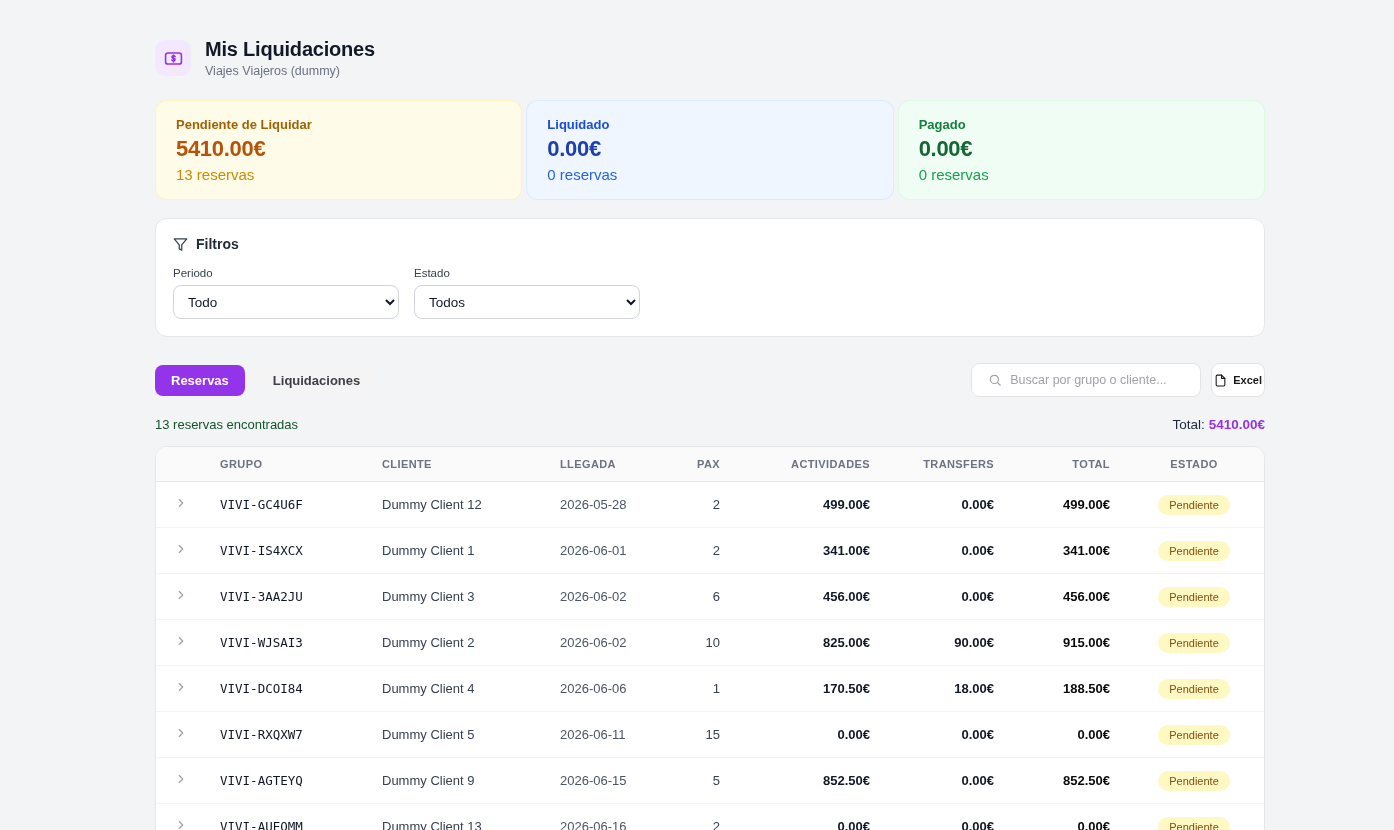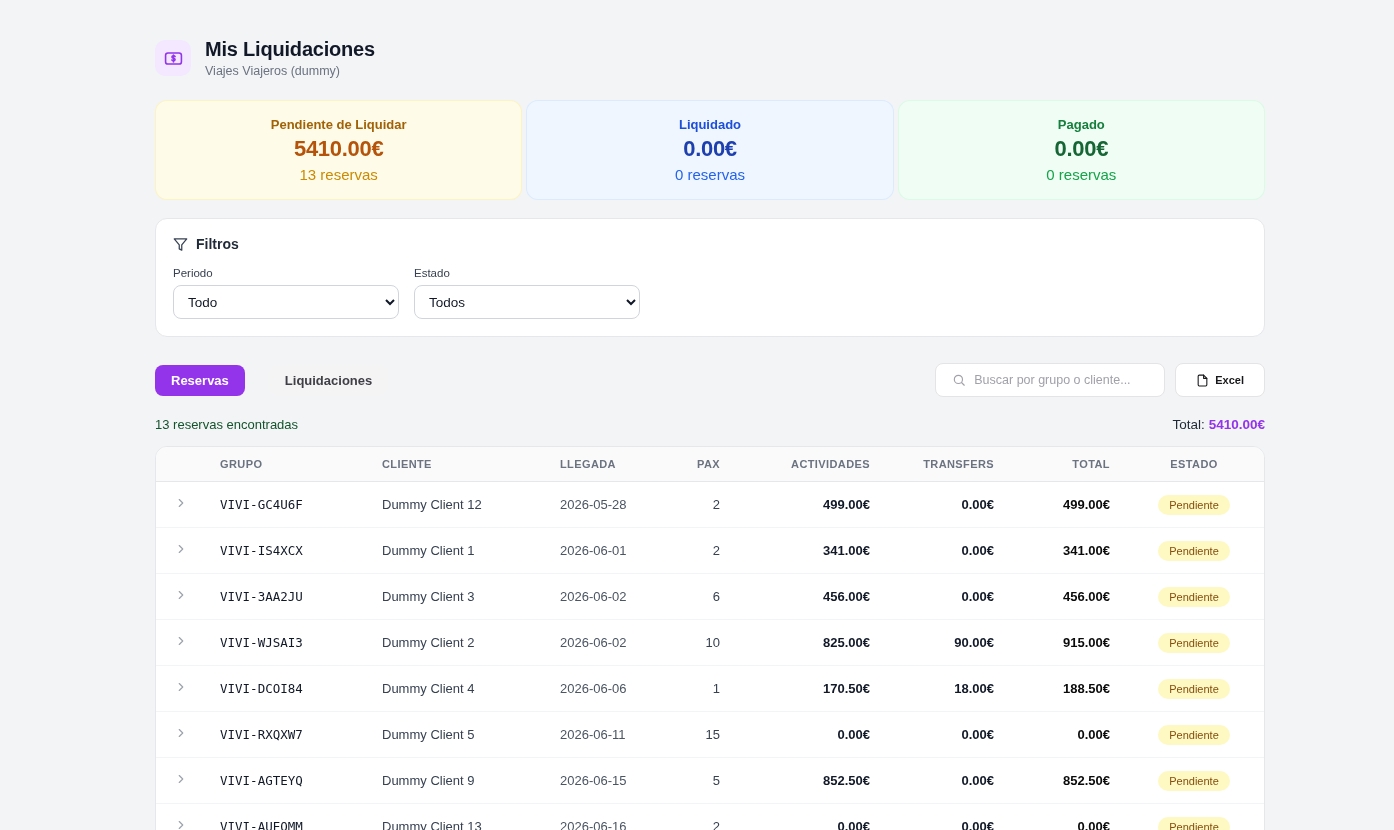--- a/index.html
+++ b/index.html
@@ -15,21 +15,21 @@
   .page-header { display: flex; align-items: center; gap: 14px; }
   .app-icon {
     width: 36px; height: 36px; border-radius: 10px;
     background: #f3e8ff; display: flex; align-items: center; justify-content: center;
     flex: 0 0 auto;
   }
   h1.page-title { font-size: 20px; font-weight: 700; color: #111827; letter-spacing: -0.2px; }
   .page-subtitle { font-size: 12.5px; color: #6b7280; margin-top: 3px; }
 
   
-  .cards { display: flex; gap: 4px; margin-top: 22px; text-align: center; }
+  .cards { display: flex; gap: 4px; margin-top: 22px; }
   .card { flex: 1; border-radius: 12px; padding: 16px 20px; border: 1px solid transparent; }
   .card-label { font-size: 13px; font-weight: 600; }
   .card-value { font-size: 22px; font-weight: 800; margin-top: 4px; letter-spacing: -0.3px; }
   .card-sub { font-size: 15px; margin-top: 4px; }
   .card-pending { background: #fefce8; border-color: #fde68a66; }
   .card-pending .card-label { color: #a16207; }
   .card-pending .card-value { color: #b45309; }
   .card-pending .card-sub { color: #ca8a04; }
   .card-liquidado { background: #eff6ff; border-color: #bfdbfe66; }
   .card-liquidado .card-label { color: #1d4ed8; }
@@ -49,42 +49,42 @@
   .filters-row { display: flex; gap: 15px; margin-top: 15px; }
   .filter-field label { display: block; font-size: 11.5px; color: #374151; margin-bottom: 6px; }
   .filter-field select {
     width: 226px; height: 34px; font-size: 13.5px; color: #111827;
     border: 1px solid #d1d5db; border-radius: 8px; background: #fff;
     padding: 0 10px; font-family: "Liberation Sans", sans-serif;
   }
 
   
   .toolbar { display: flex; justify-content: space-between; align-items: center; margin-top: 26px; }
-  .tabs { display: flex; gap: 24px; }
+  .tabs { display: flex; gap: 12px; }
   .tab {
     border: none; cursor: pointer; font-family: "Liberation Sans", sans-serif;
     font-size: 13px; font-weight: 600; padding: 8px 16px; border-radius: 8px;
     background: #f4f4f5; color: #3f3f46;
   }
   .tab-active { background: #9333ea; color: #fff; }
   .toolbar-right { display: flex; gap: 10px; align-items: center; }
   .search-box {
     display: flex; align-items: center; gap: 8px;
     width: 230px; height: 34px; background: #fff;
     border: 1px solid #e4e4e7; border-radius: 8px; padding: 0 16px;
   }
   .search-box input {
     border: none; outline: none; flex: 1; font-size: 12.5px;
     font-family: "Liberation Sans", sans-serif; color: #111827; background: transparent;
   }
   .search-box input::placeholder { color: #a1a1aa; }
   .excel-btn {
     display: flex; align-items: center; gap: 6px; cursor: pointer;
     background: #fff; border: 1px solid #e4e4e7; border-radius: 8px;
-    height: 34px; padding: 0 20px; font-family: "Liberation Sans", sans-serif;
+    height: 34px; padding: 0 2px; font-family: "Liberation Sans", sans-serif;
     font-size: 11px; font-weight: 700; color: #18181b;
   }
 
   
   .results-row { display: flex; justify-content: space-between; align-items: baseline; margin-top: 20px; }
   .results-count { font-size: 13px; color: #14532d; }
   .total { font-size: 13.5px; color: #1f2937; }
   .total-value { color: #9333ea; font-weight: 800; margin-left: 4px; }
 
   

